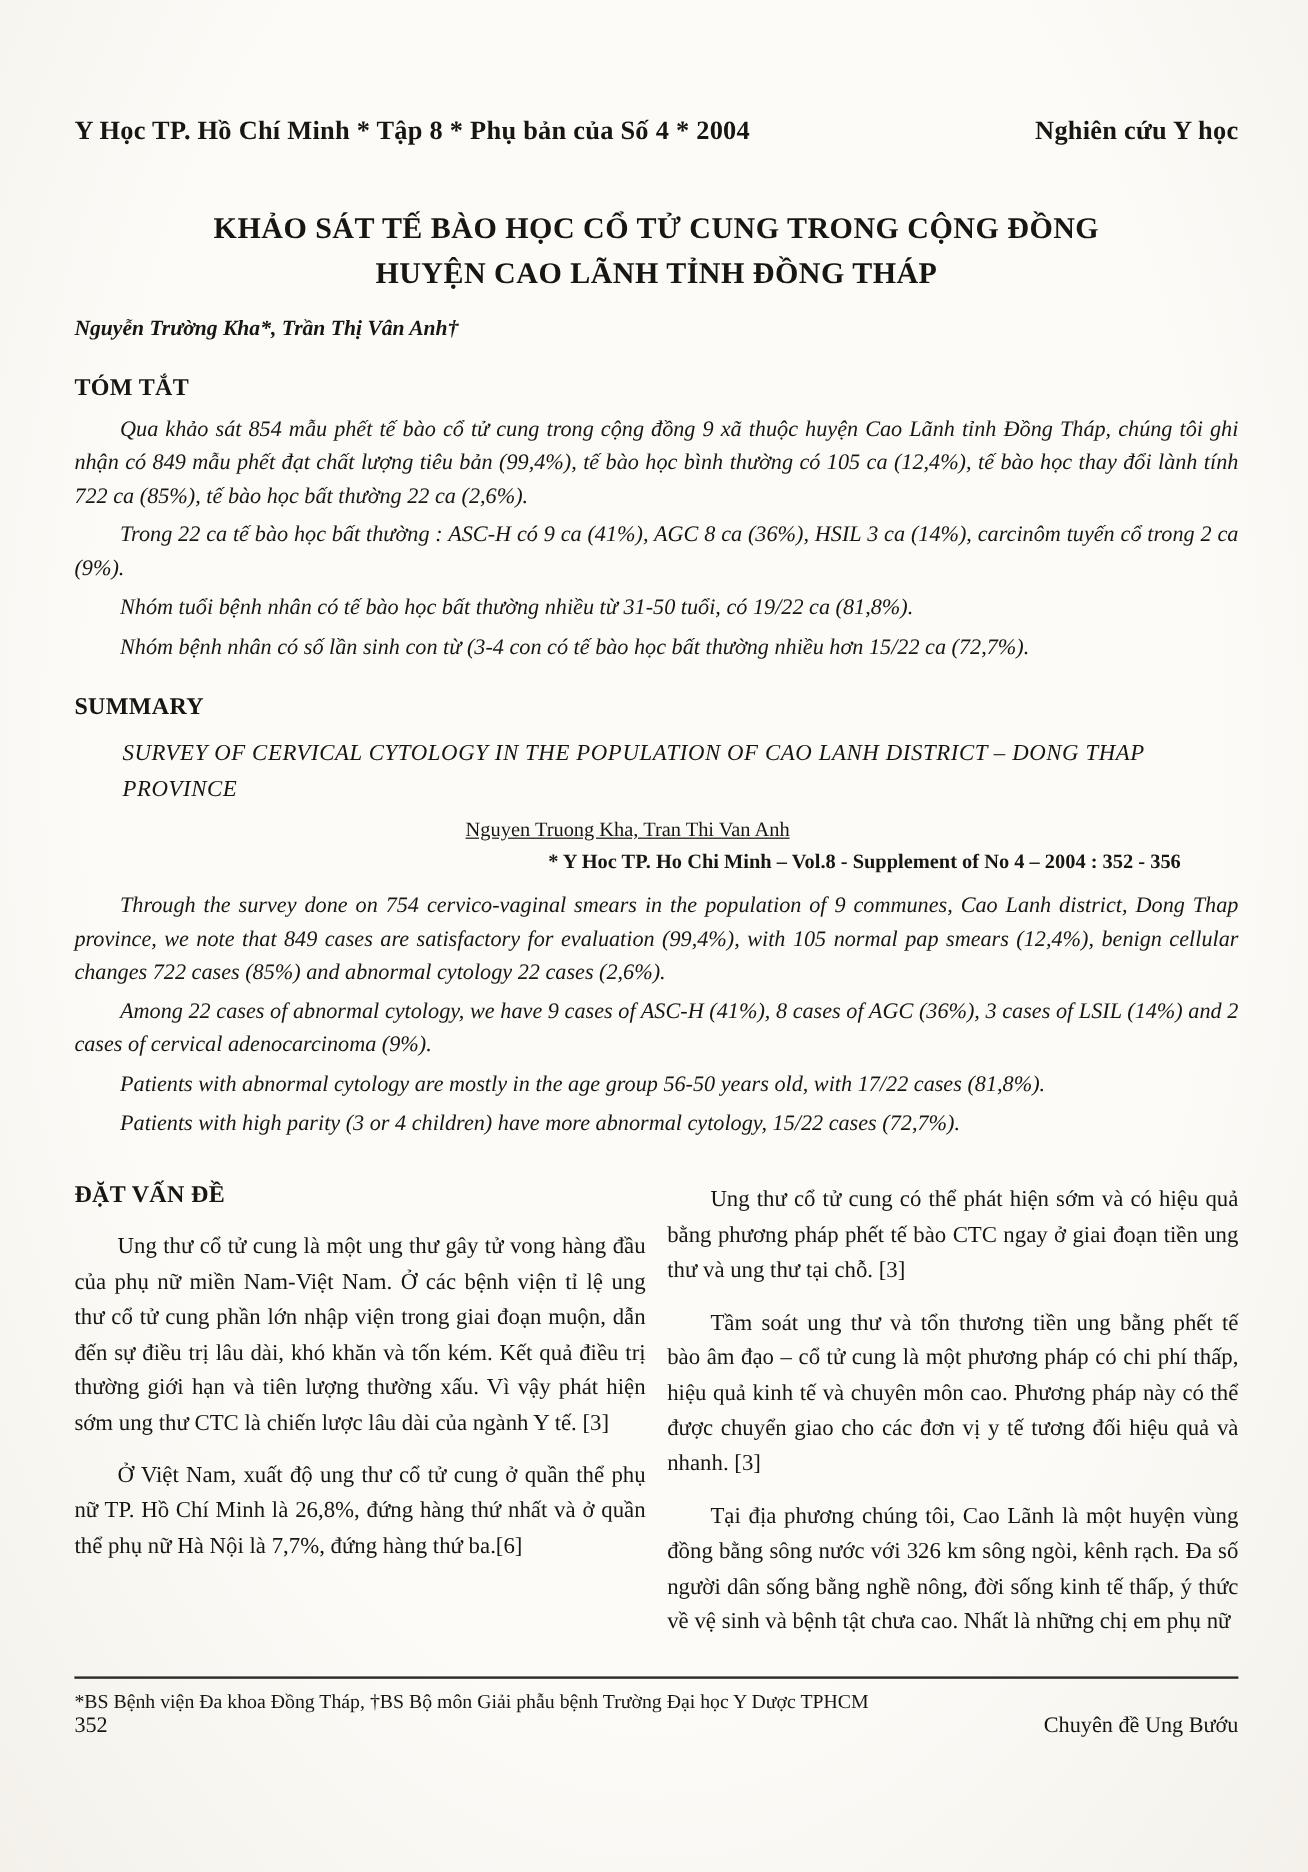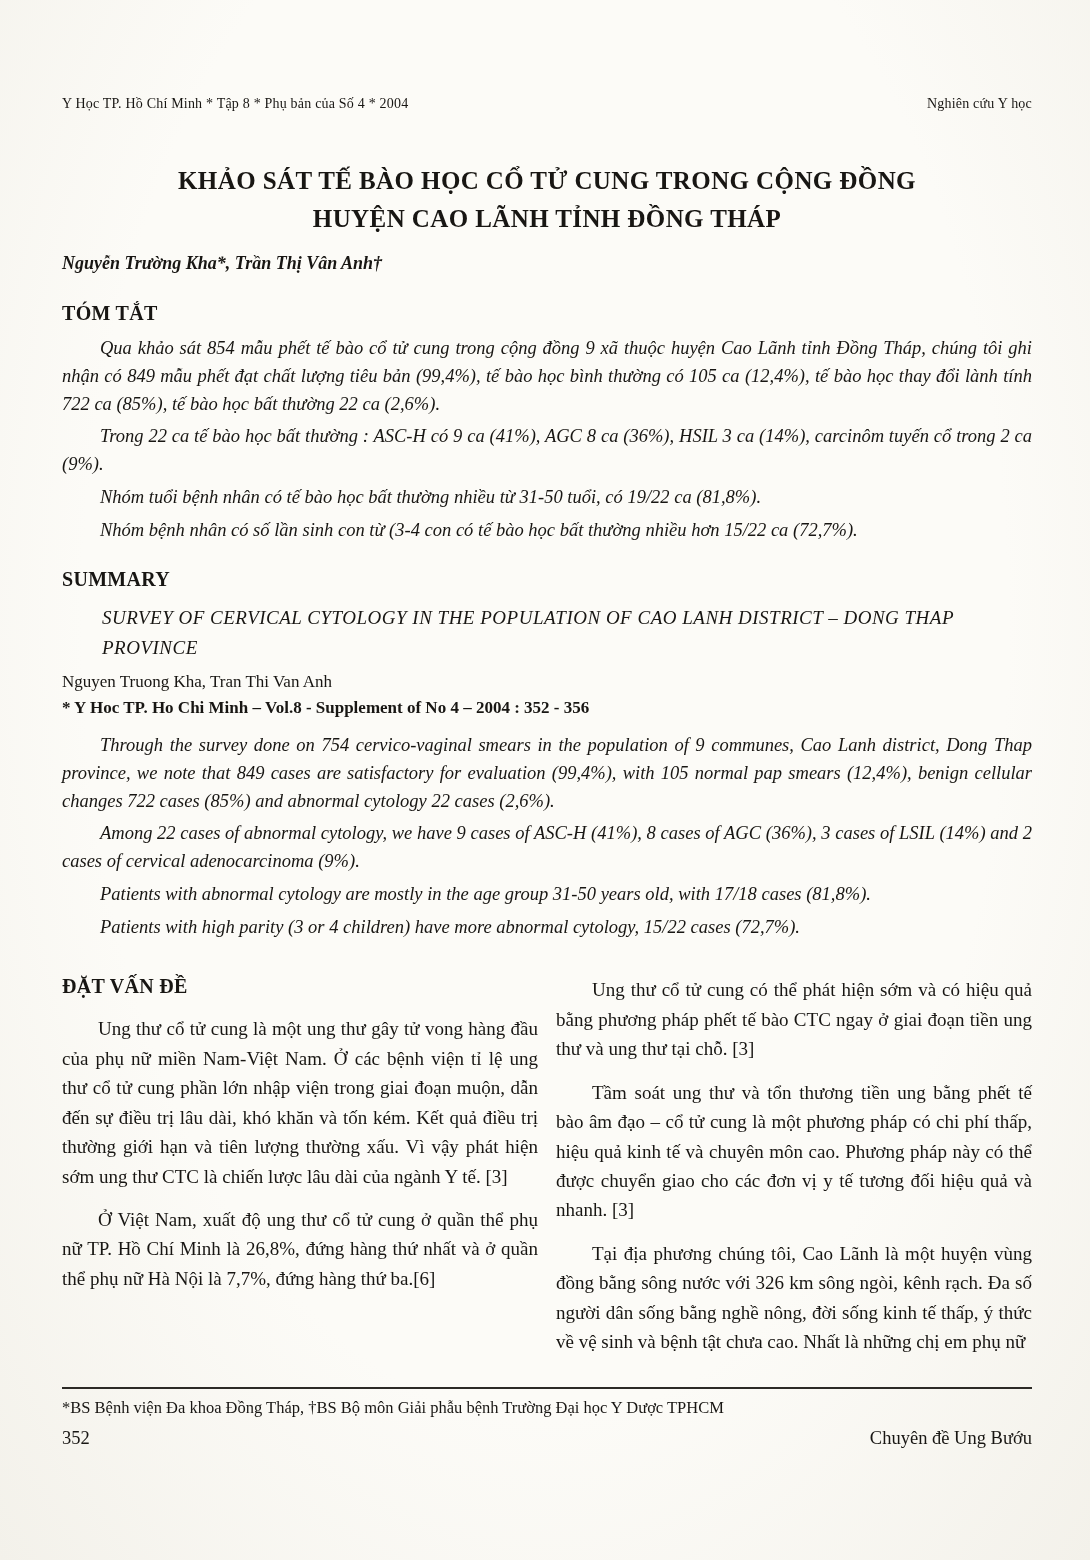--- a/index.html
+++ b/index.html
@@ -15,22 +15,22 @@
     overflow: hidden;
     box-sizing: border-box;
   }
   .content {
     padding: 96px 58px 0 62px;
     box-sizing: border-box;
   }
   .journal-header {
     display: flex;
     justify-content: space-between;
-    font-weight: normal;
-    font-size: 14px;
+    font-weight: bold;
+    font-size: 22px;
     letter-spacing: 0.2px;
   }
   .article-title {
     margin-top: 50px;
     text-align: center;
     font-weight: bold;
     font-size: 25px;
     line-height: 1.5;
     letter-spacing: 0.4px;
   }
@@ -59,26 +59,28 @@
   }
   .summary-title {
     text-align: left;
     font-style: italic;
     font-size: 19px;
     letter-spacing: 0.5px;
     line-height: 1.55;
     margin: 2px 40px 10px 40px;
   }
   .authors-en {
-    text-align: left;
+    text-align: center;
     padding-right: 48px;
     font-size: 17px;
     margin-bottom: 6px;
+    text-decoration: underline;
   }
   .citation-line {
+    text-align: right;
     padding-right: 48px;
     font-weight: bold;
     font-size: 17px;
     margin-bottom: 14px;
   }
   .columns {
     margin-top: 34px;
     display: flex;
     gap: 18px;
   }
@@ -139,21 +141,21 @@
 
     <div class="summary-title">SURVEY OF CERVICAL CYTOLOGY IN THE POPULATION OF CAO LANH DISTRICT – DONG THAP PROVINCE</div>
 
     <div class="authors-en">Nguyen Truong Kha, Tran Thi Van Anh</div>
 
     <div class="citation-line">* Y Hoc TP. Ho Chi Minh – Vol.8 - Supplement of No 4 – 2004 : 352 - 356</div>
 
     <div class="summary-body">
       <p>Through the survey done on 754 cervico-vaginal smears in the population of 9 communes, Cao Lanh district, Dong Thap province, we note that 849 cases are satisfactory for evaluation (99,4%), with 105 normal pap smears (12,4%), benign cellular changes 722 cases (85%) and abnormal cytology 22 cases (2,6%).</p>
       <p>Among 22 cases of abnormal cytology, we have 9 cases of ASC-H (41%), 8 cases of AGC (36%), 3 cases of LSIL (14%) and 2 cases of cervical adenocarcinoma (9%).</p>
-      <p>Patients with abnormal cytology are mostly in the age group 31-50 years old, with 17/18 cases (81,8%).</p>
+      <p>Patients with abnormal cytology are mostly in the age group 56-50 years old, with 17/22 cases (81,8%).</p>
       <p>Patients with high parity (3 or 4 children) have more abnormal cytology, 15/22 cases (72,7%).</p>
     </div>
 
     <div class="columns">
       <div class="col intro-text">
         <div class="section-heading h-datvande">ĐẶT VẤN ĐỀ</div>
         <p>Ung thư cổ tử cung là một ung thư gây tử vong hàng đầu của phụ nữ miền Nam-Việt Nam. Ở các bệnh viện tỉ lệ ung thư cổ tử cung phần lớn nhập viện trong giai đoạn muộn, dẫn đến sự điều trị lâu dài, khó khăn và tốn kém. Kết quả điều trị thường giới hạn và tiên lượng thường xấu. Vì vậy phát hiện sớm ung thư CTC là chiến lược lâu dài của ngành Y tế. [3]</p>
         <p>Ở Việt Nam, xuất độ ung thư cổ tử cung ở quần thể phụ nữ TP. Hồ Chí Minh là 26,8%, đứng hàng thứ nhất và ở quần thể phụ nữ Hà Nội là 7,7%, đứng hàng thứ ba.[6]</p>
       </div>
       <div class="col intro-text">

